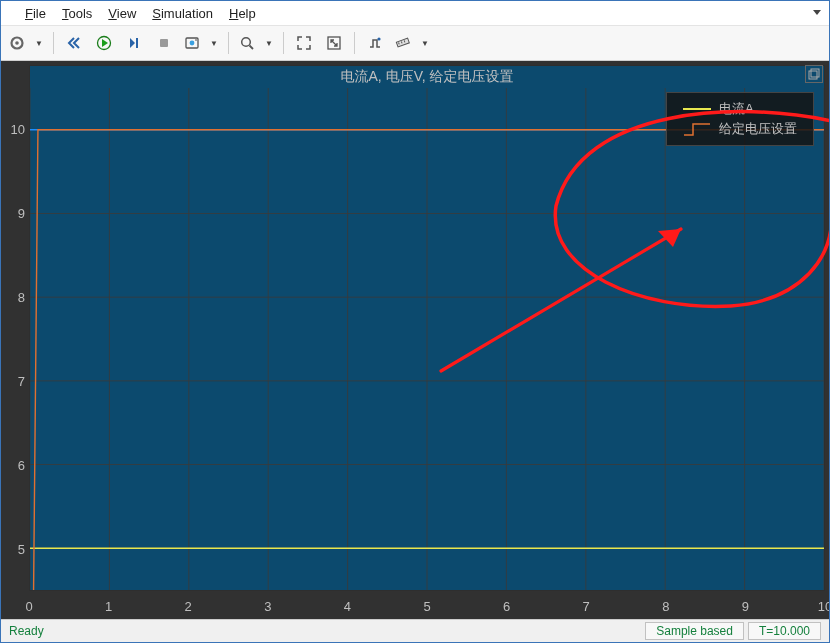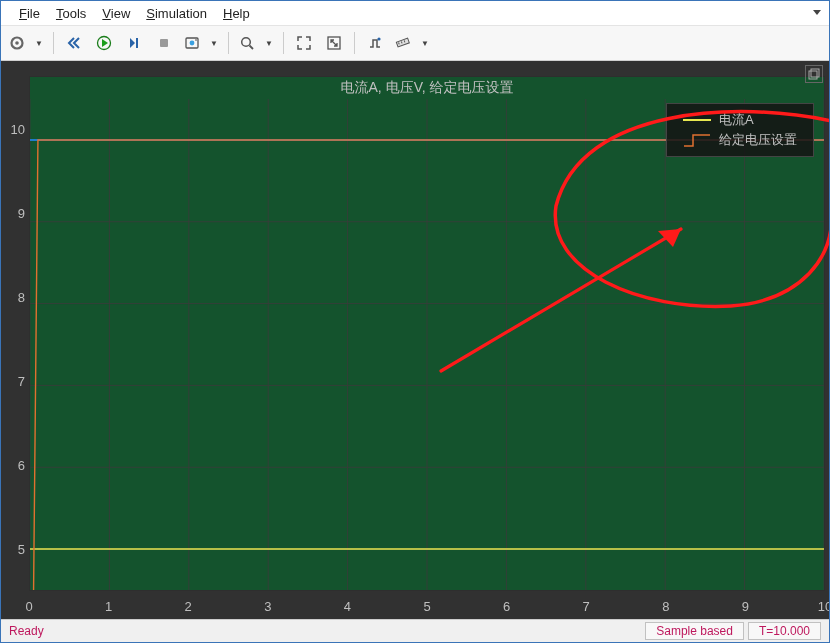--- a/index.html
+++ b/index.html
@@ -5,47 +5,47 @@
   :root { --winbg:#fff; --menubg:#f0f0f0; --border:#b0b0b0; --chartbg:#000; --axiscolor:#b0b0b0; --grid:#333; --titlecolor:#b4b4b4; --legendborder:#2e2e2e; }
   html,body{margin:0;padding:0;font-family:"Segoe UI","Helvetica Neue",Arial,sans-serif;font-size:13px;background:#fff;}
   .window{width:830px;height:643px;border:1px solid #3a74b8;box-sizing:border-box;display:flex;flex-direction:column;position:relative;}
   
   .titlebar{height:32px;display:flex;align-items:center;background:#fff;border-bottom:1px solid #e4e4e4;padding-left:6px;}
   .titlebar .app-icon{width:18px;height:18px;margin-right:6px;display:flex;align-items:center;justify-content:center;}
   .titlebar .title{flex:0 0 auto;color:#222;font-weight:400;}
   .titlebar .sp{flex:1;}
   .winbtn{width:46px;height:32px;display:flex;align-items:center;justify-content:center;font-size:14px;color:#333;}
   
-  .menubar{height:24px;display:flex;align-items:center;padding-left:12px;background:#fff;border-bottom:1px solid #e4e4e4;color:#222;position:relative;text-align:right;}
+  .menubar{height:24px;display:flex;align-items:center;padding-left:18px;background:#fff;border-bottom:1px solid #e4e4e4;color:#222;position:relative;text-align:right;}
   .menu-item{padding:2px 10px 2px 6px;cursor:default;}
   .menu-item .ul{text-decoration:underline;}
   .menubar .corner{margin-left:auto;margin-right:6px;display:flex;align-items:center;}
   
   .toolbar{height:34px;background:#f7f7f7;border-bottom:1px solid #d0d0d0;display:flex;align-items:center;padding:0 4px;gap:2px;}
   .tb-btn{width:26px;height:26px;border:1px solid transparent;border-radius:3px;display:flex;align-items:center;justify-content:center;background:transparent;}
   .tb-btn.drop{width:34px;justify-content:space-between;padding:0 3px;}
   .tb-sep{width:1px;height:22px;background:#ccc;margin:0 4px;}
   .tb-btn svg{display:block;}
   .caret{font-size:8px;color:#444;}
   
   .chartwrap{flex:1;background:#313131;position:relative;padding:0px;overflow:hidden;}
-  .chart{position:absolute;left:28px;right:4px;top:4px;bottom:28px;background:#14532d;border:1px solid #2e2e2e;margin-top:11px;}
+  .chart{position:absolute;left:28px;right:4px;top:4px;bottom:28px;background:#0c4a6e;border:1px solid #2e2e2e;}
   .chart-title{position:absolute;top:2px;left:0;right:0;text-align:center;color:#c0c0c0;font-size:14px;z-index:5;}
   .restore-corner{position:absolute;top:4px;right:6px;width:16px;height:16px;color:#b4b4b4;font-size:12px;display:flex;align-items:center;justify-content:center;z-index:6;border:1px solid #666;}
   .plot{position:absolute;left:0;right:0;top:22px;bottom:0;}
   .ylabels{position:absolute;left:0;top:26px;bottom:28px;width:28px;color:#bfbfbf;font-size:13px;}
   .ylabels span{position:absolute;right:4px;transform:translateY(-50%);} 
   .xlabels{position:absolute;left:28px;right:4px;bottom:0;height:24px;color:#bfbfbf;font-size:13px;}
   .xlabels span{position:absolute;top:4px;transform:translateX(-50%);} 
   .legend{position:absolute;right:10px;top:26px;border:1px solid #444;background:rgba(20,20,20,0.85);padding:6px 16px;z-index:10;}
   .legend-row{display:flex;align-items:center;gap:8px;color:#c0c0c0;font-size:13px;line-height:20px;}
   .swatch{width:28px;height:2px;}
   .step-swatch{width:28px;height:14px;}
   
-  .status{height:22px;background:#f0f0f0;border-top:1px solid #ccc;display:flex;align-items:center;padding:0 8px;color:#be185d;font-size:12px;}
+  .status{height:22px;background:#f0f0f0;border-top:1px solid #ccc;display:flex;align-items:center;padding:0 8px;color:#15803d;font-size:12px;}
   .status .sp{flex:1;}
   .status .box{border:1px solid #c1c1c1;padding:1px 10px;margin-left:4px;background:#f8f8f8;text-align:center;}
   
   .anno{position:absolute;pointer-events:none;z-index:20;}
 </style>
 </head>
 <body>
 
 <div class="window">
 

